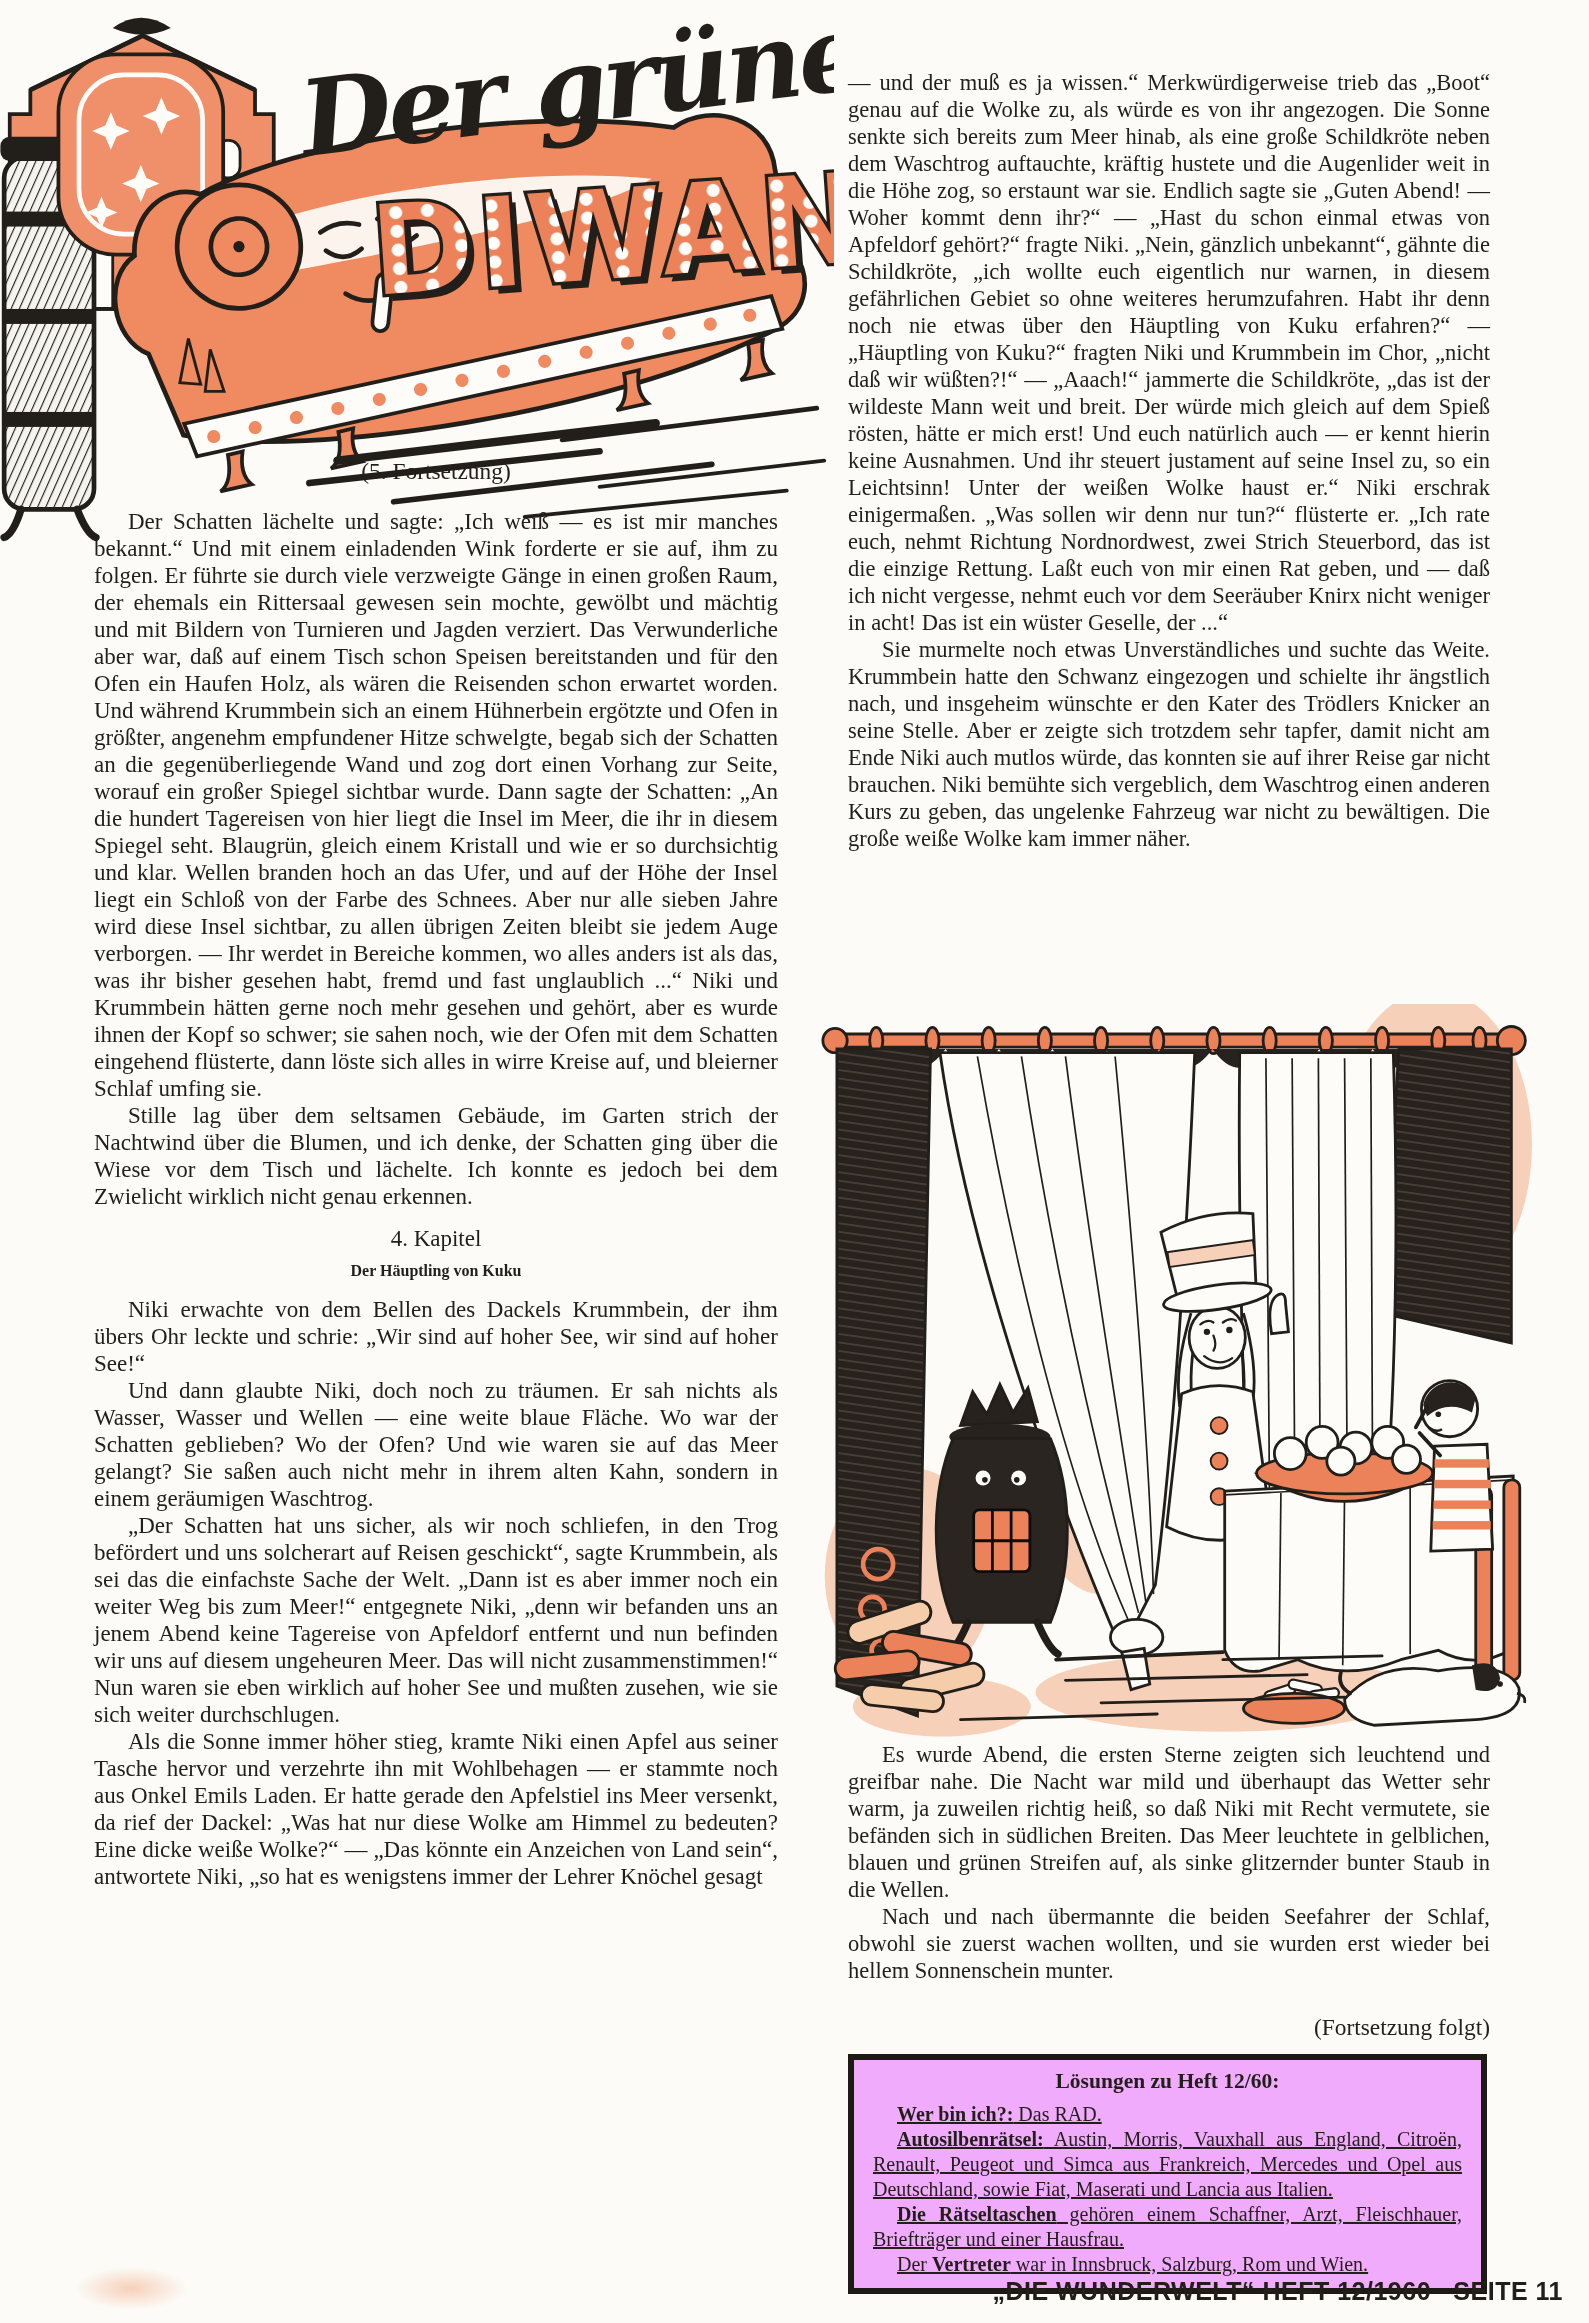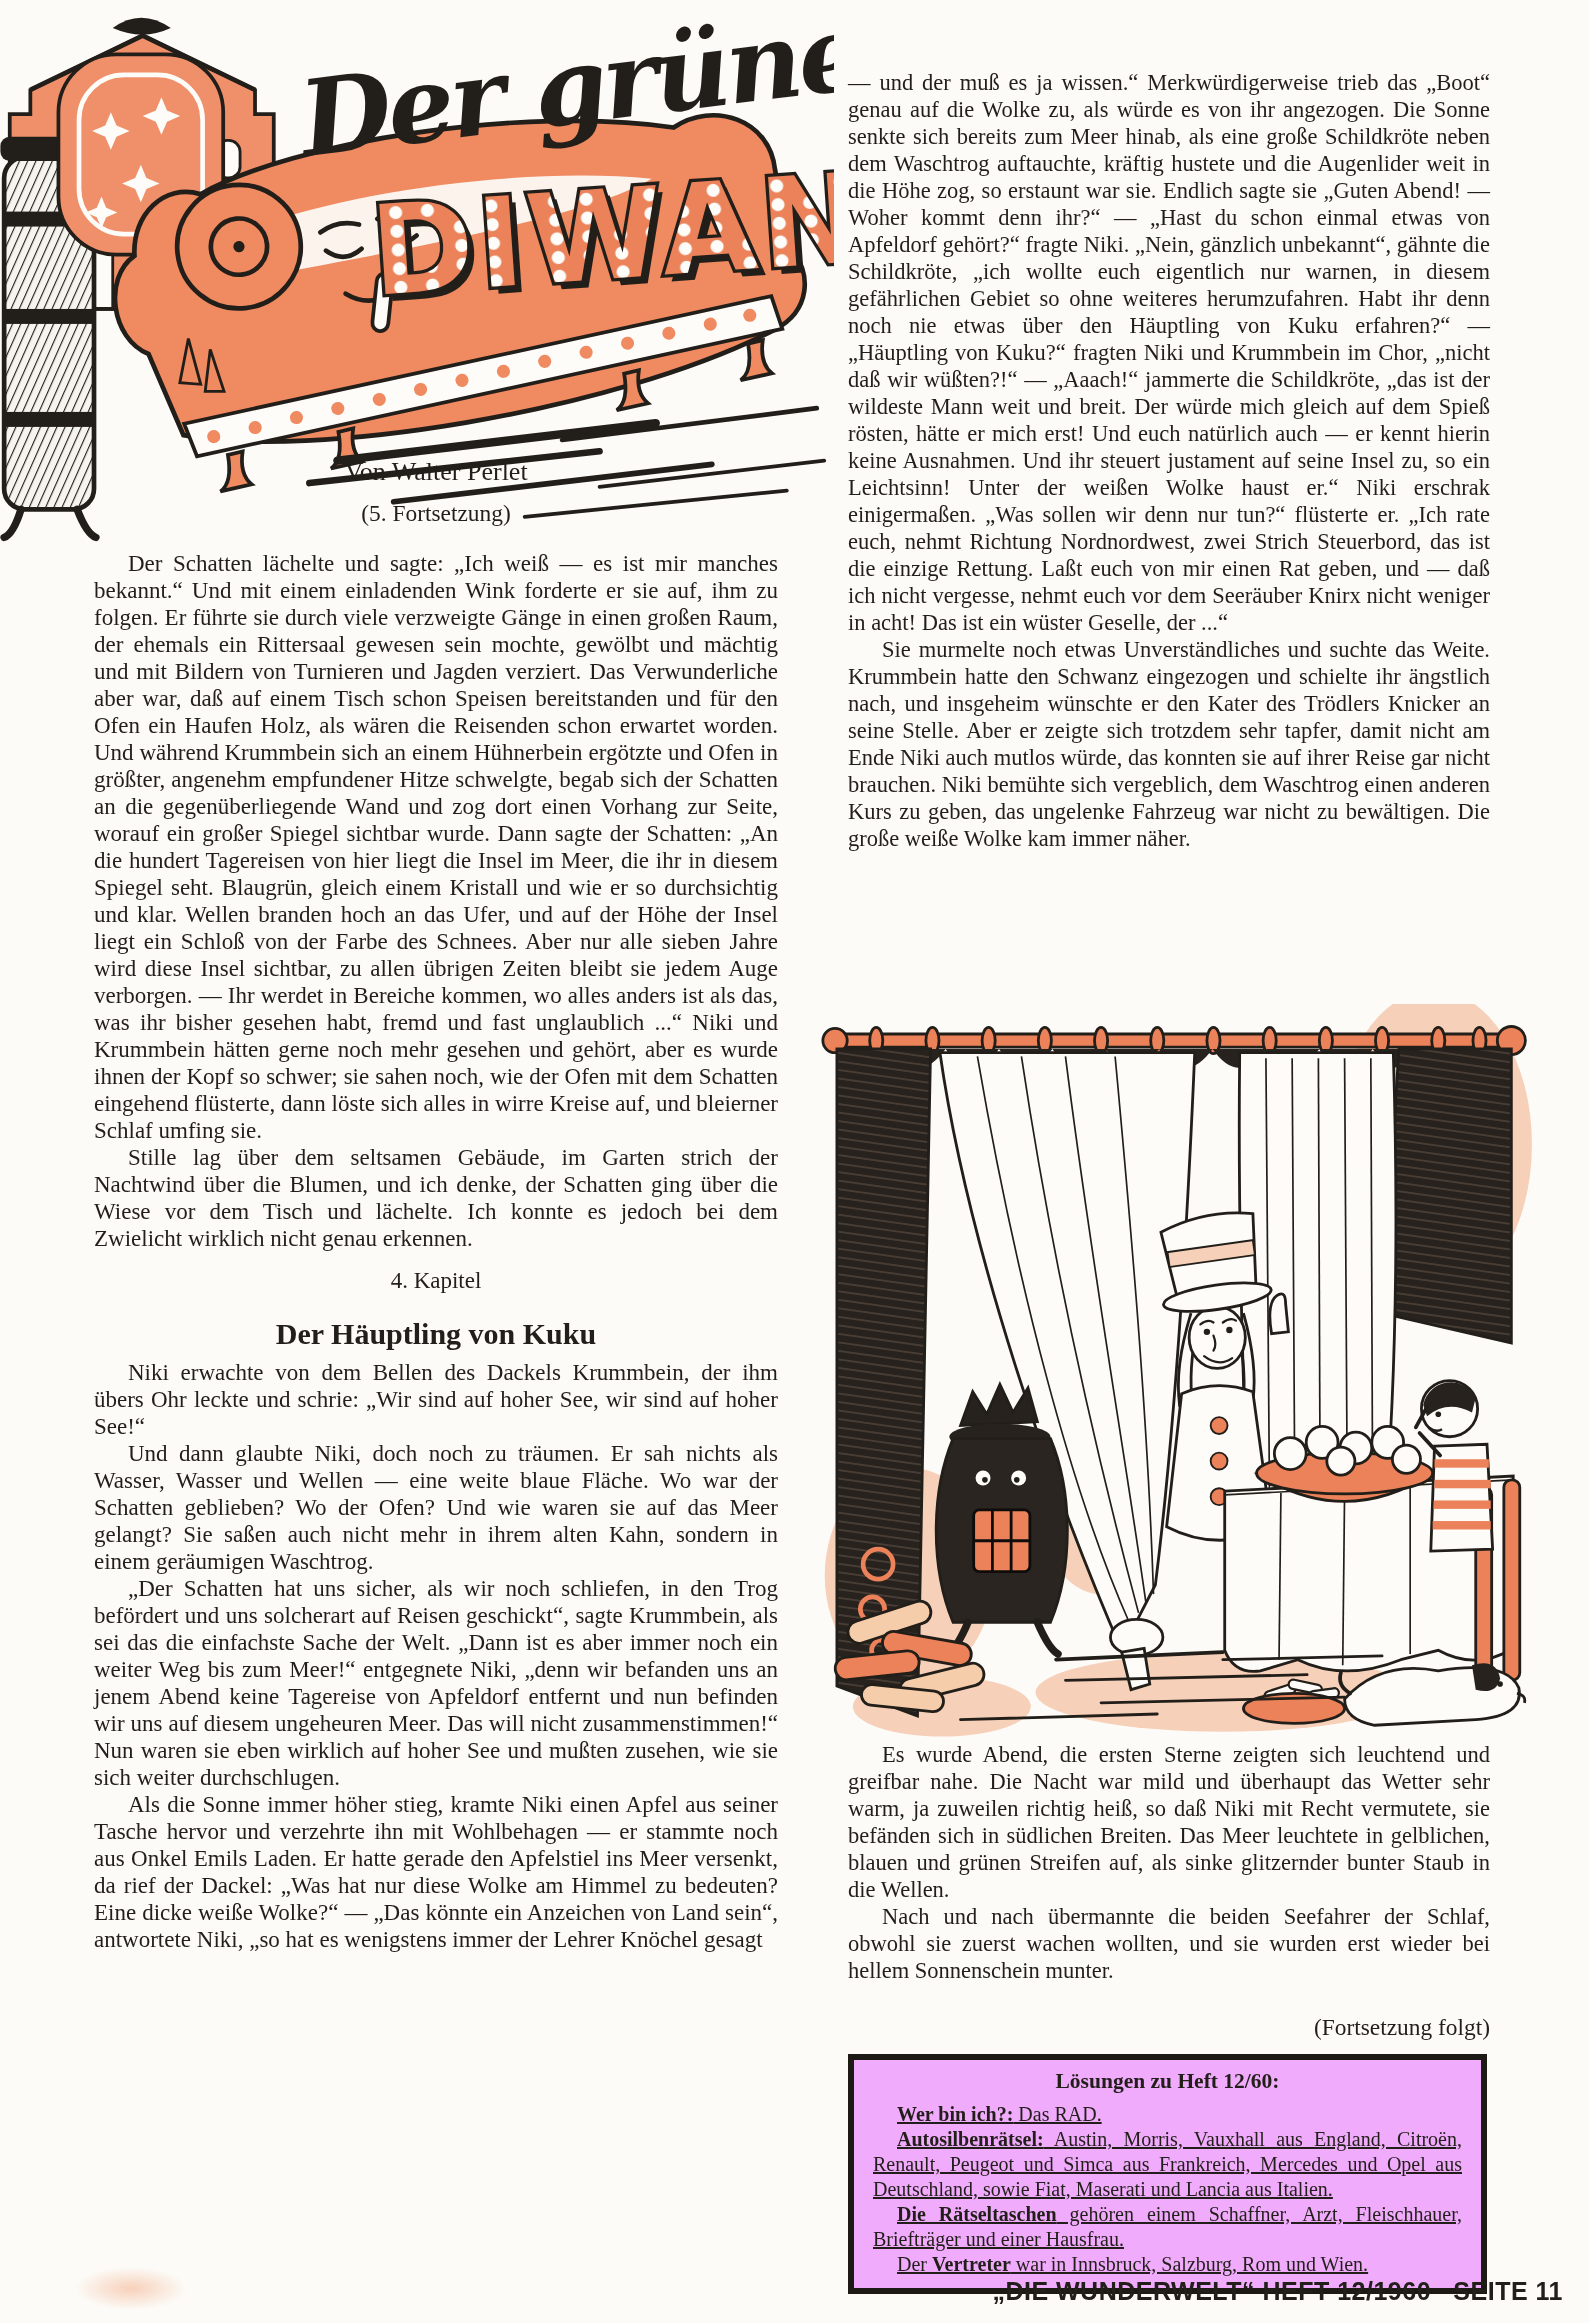--- a/index.html
+++ b/index.html
@@ -8,21 +8,21 @@
   
   .col{position:absolute;text-align:justify;hyphens:auto;-webkit-hyphens:auto;}
   .col p{margin:0;text-indent:34px;}
   .col p.no-indent{text-indent:0;}
   .col-left{left:94px;top:458px;width:684px;font-size:23px;line-height:27px;}
   .col-right-top{left:848px;top:69px;width:642px;font-size:22.5px;line-height:27px;}
   .col-right-bottom{left:848px;top:1741px;width:642px;font-size:22.5px;line-height:27px;}
   .byline{text-align:center;font-size:26px;margin-bottom:15px;text-indent:0;}
   .cont-note{text-align:center;font-size:23.4px;margin-bottom:22.5px;text-indent:0;}
   .chapter-number{text-align:center;font-size:23px;margin:15px 0 0 0;text-indent:0;}
-  .chapter-title{text-align:center;font-size:30px;font-weight:bold;margin:26px 0 12px 0;text-indent:0;}
+  .chapter-title{text-align:center;font-size:16px;font-weight:bold;margin:5px 0 12px 0;text-indent:0;}
   .tbc{ text-align:right;font-size:23.4px;margin-top:30px;text-indent:0;}
   
   .solutions{position:absolute;left:848px;top:2054px;width:639px;box-sizing:border-box;
              border:6.6px solid #1d1a16;background:#f0abfc;padding:9.4px 19px 11.2px 19px;}
   .solutions-title{text-align:center;font-weight:bold;font-size:21.5px;margin-bottom:7.5px;}
   .solutions p{margin:0;font-size:20px;line-height:25px;text-indent:24px;text-align:justify;text-decoration:underline;}
   .solutions b{font-weight:bold;}
   
   .footer{position:absolute;right:26px;top:2277px;font-family:"Liberation Sans","DejaVu Sans",sans-serif;
           font-weight:bold;font-size:25px;letter-spacing:0.5px;color:#221e19;}
@@ -136,21 +136,20 @@
       <path d="M640,520 L880,492" stroke-width="4"></path>
       <path d="M560,552 L840,524" stroke-width="4"></path>
     </g>
 
     <text x="322" y="138" font-family="DejaVu Serif, serif" font-size="112" font-style="italic" font-weight="bold" letter-spacing="-4" fill="#221e19" transform="rotate(-7 560 120)">Der grüne</text>
     <text x="403" y="306" font-family="DejaVu Sans, sans-serif" font-size="132" font-weight="bold" letter-spacing="4" fill="#221e19" transform="rotate(-4 640 260)">DIWAN</text>
     <text x="396" y="298" font-family="DejaVu Sans, sans-serif" font-size="132" font-weight="bold" letter-spacing="4" fill="url(#dotfill)" stroke="#221e19" stroke-width="7" paint-order="stroke" transform="rotate(-4 640 260)">DIWAN</text>
   </svg>
 
   <div class="col col-left">
-    <div class="byline">Von Walter Perlet</div>
     <div class="cont-note">(5. Fortsetzung)</div>
     <div>
         <p>Der Schatten lächelte und sagte: „Ich weiß — es ist mir manches bekannt.“ Und mit einem einladenden Wink forderte er sie auf, ihm zu folgen. Er führte sie durch viele verzweigte Gänge in einen großen Raum, der ehemals ein Rittersaal gewesen sein mochte, gewölbt und mächtig und mit Bildern von Turnieren und Jagden verziert. Das Verwunderliche aber war, daß auf einem Tisch schon Speisen bereitstanden und für den Ofen ein Haufen Holz, als wären die Reisenden schon erwartet worden. Und während Krummbein sich an einem Hühnerbein ergötzte und Ofen in größter, angenehm empfundener Hitze schwelgte, begab sich der Schatten an die gegenüberliegende Wand und zog dort einen Vorhang zur Seite, worauf ein großer Spiegel sichtbar wurde. Dann sagte der Schatten: „An die hundert Tagereisen von hier liegt die Insel im Meer, die ihr in diesem Spiegel seht. Blaugrün, gleich einem Kristall und wie er so durchsichtig und klar. Wellen branden hoch an das Ufer, und auf der Höhe der Insel liegt ein Schloß von der Farbe des Schnees. Aber nur alle sieben Jahre wird diese Insel sichtbar, zu allen übrigen Zeiten bleibt sie jedem Auge verborgen. — Ihr werdet in Bereiche kommen, wo alles anders ist als das, was ihr bisher gesehen habt, fremd und fast unglaublich ...“ Niki und Krummbein hätten gerne noch mehr gesehen und gehört, aber es wurde ihnen der Kopf so schwer; sie sahen noch, wie der Ofen mit dem Schatten eingehend flüsterte, dann löste sich alles in wirre Kreise auf, und bleierner Schlaf umfing sie.</p>
         <p>Stille lag über dem seltsamen Gebäude, im Garten strich der Nachtwind über die Blumen, und ich denke, der Schatten ging über die Wiese vor dem Tisch und lächelte. Ich konnte es jedoch bei dem Zwielicht wirklich nicht genau erkennen.</p>
       </div>
     <div class="chapter-number">4. Kapitel</div>
     <div class="chapter-title">Der Häuptling von Kuku</div>
     <div>
         <p>Niki erwachte von dem Bellen des Dackels Krummbein, der ihm übers Ohr leckte und schrie: „Wir sind auf hoher See, wir sind auf hoher See!“</p>
         <p>Und dann glaubte Niki, doch noch zu träumen. Er sah nichts als Wasser, Wasser und Wellen — eine weite blaue Fläche. Wo war der Schatten geblieben? Wo der Ofen? Und wie waren sie auf das Meer gelangt? Sie saßen auch nicht mehr in ihrem alten Kahn, sondern in einem geräumigen Waschtrog.</p>

